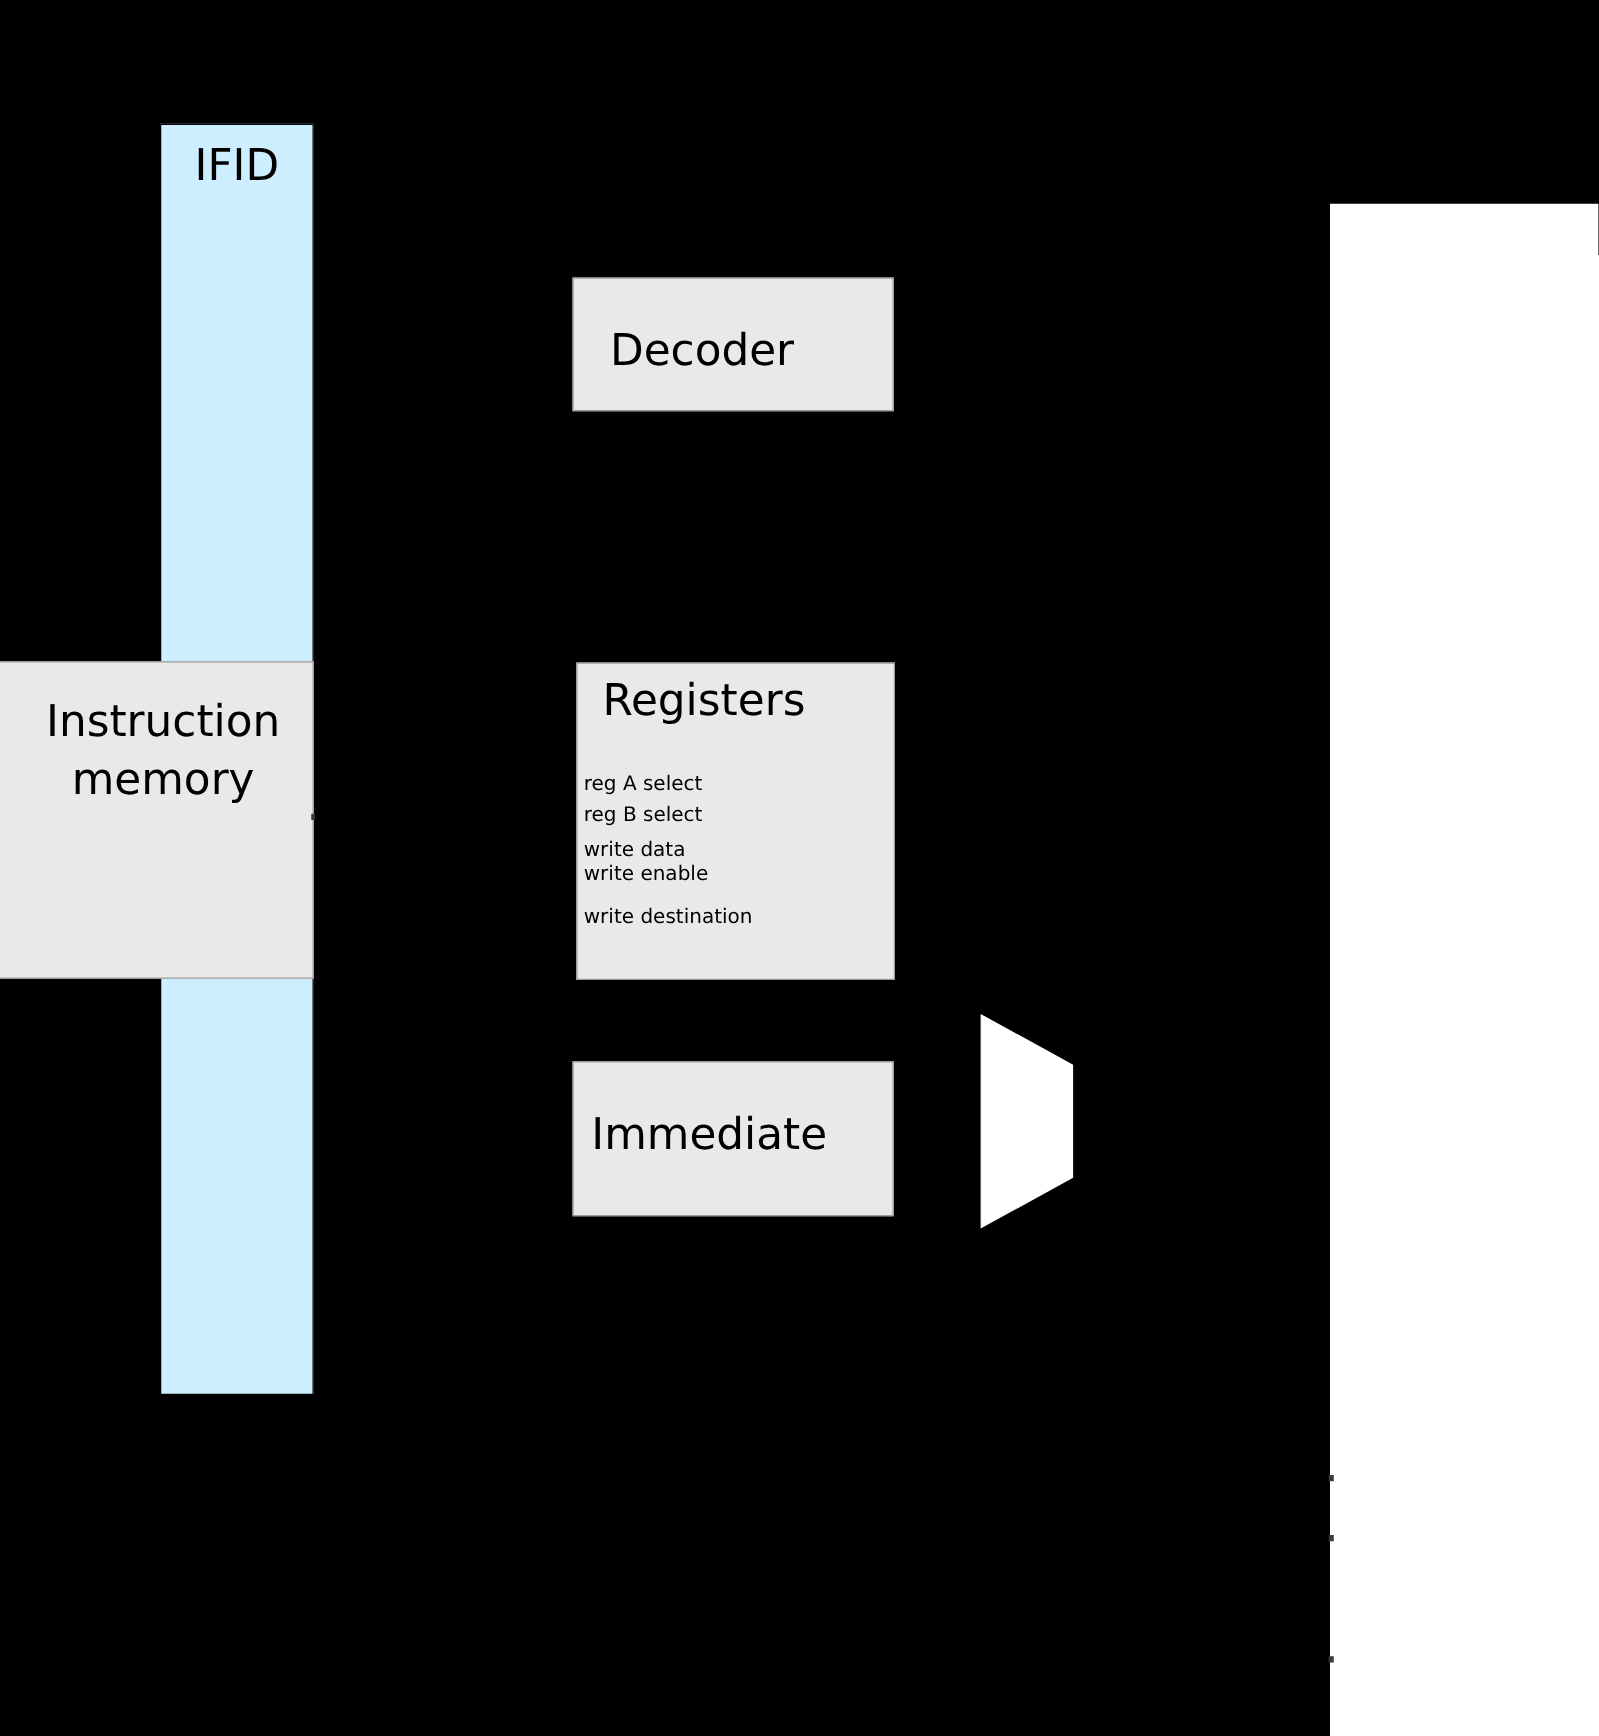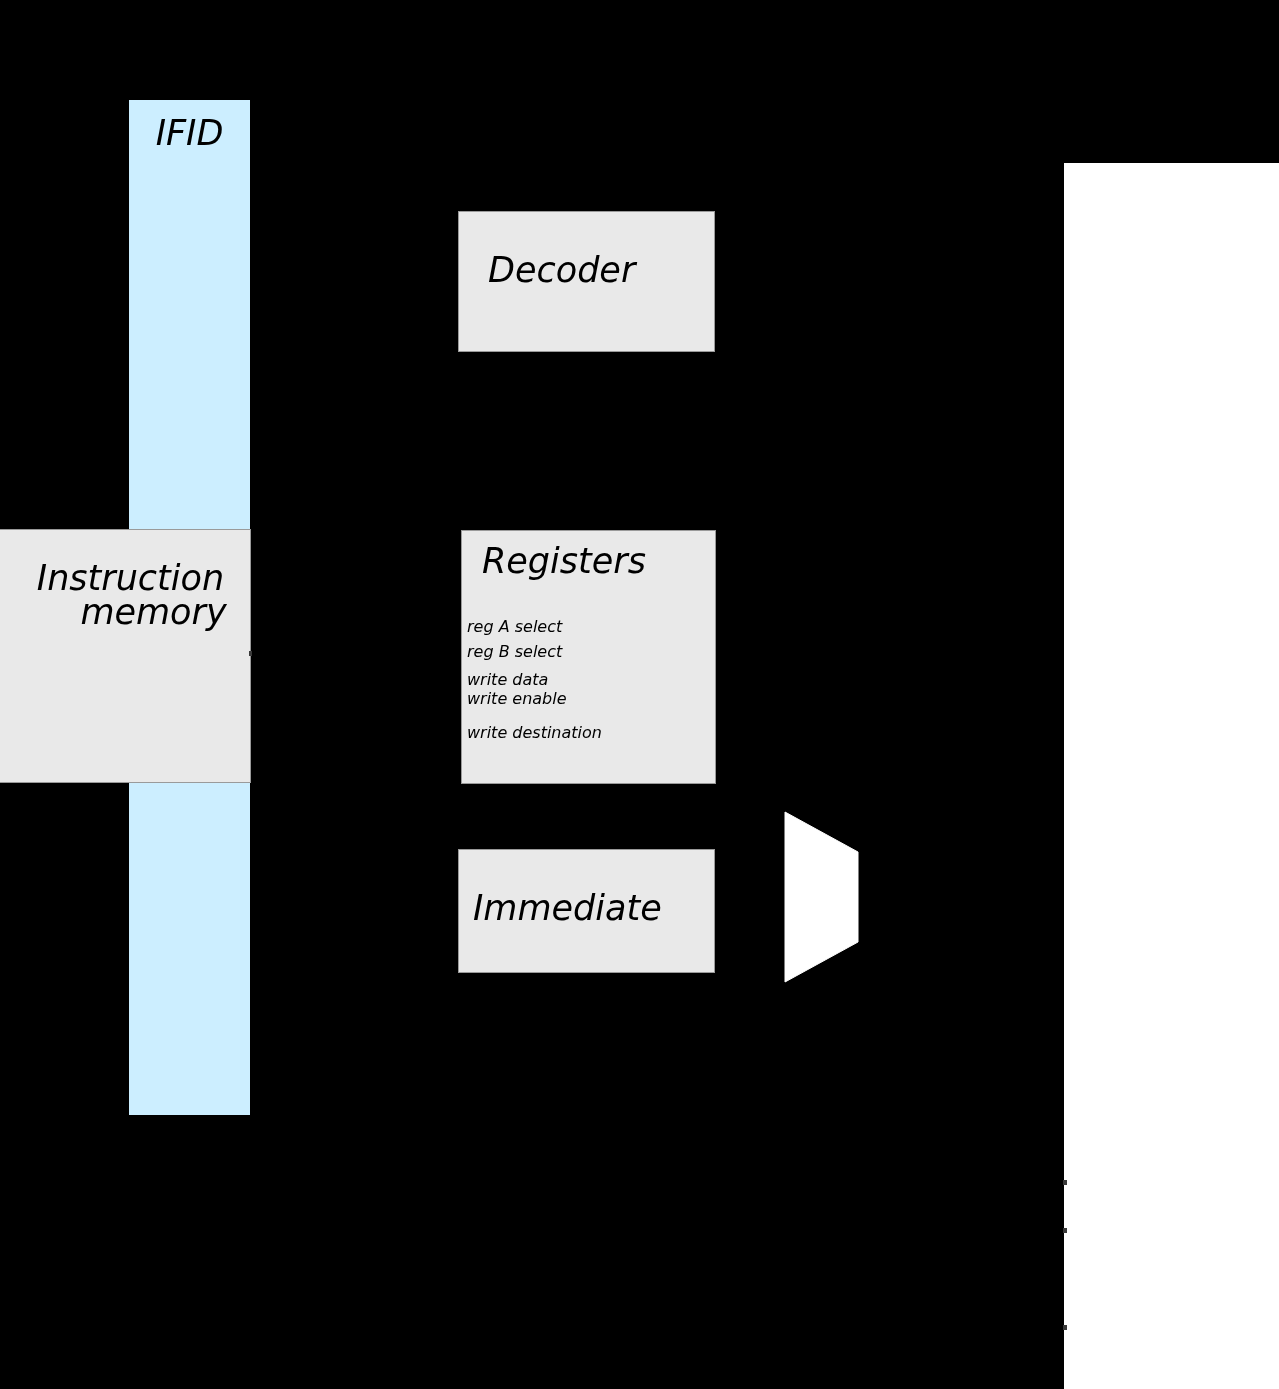--- a/index.html
+++ b/index.html
@@ -7,21 +7,20 @@
     padding: 0;
     background: #000000;
   }
   #canvas {
     position: relative;
     width: 1279px;
     height: 1389px;
     background: #000000;
     overflow: hidden;
     font-family: "DejaVu Sans", sans-serif;
-    font-style: italic;
   }
 
   
   .white-panel {
     position: absolute;
     background: #ffffff;
   }
 
   
   .pipe-bar {
@@ -84,27 +83,27 @@
 
 <div id="canvas">
 
   <div class="white-panel" style="left:1064px; top:163px; width:215px; height:1226px;"></div>
 
   <div class="pipe-bar" style="left:128px; top:99px; width:123px; height:1017px;">
     <span class="pipe-label">IFID</span>
   </div>
 
 
-  <div class="unit-box" style="left:458px; top:211px; width:257px; height:141px;">
+  <div class="unit-box" style="left:458px; top:222px; width:257px; height:107px;">
     <span class="unit-title" style="left:29px; top:36px;">Decoder</span>
   </div>
 
   <div class="unit-box" style="left:-6px; top:529px; width:257px; height:254px;">
     <span class="unit-title multi" style="left:28px; top:26px; width:215px;">Instruction</span>
-    <span class="unit-title multi" style="left:28px; top:60px; width:215px;margin-left:23px;">memory</span>
+    <span class="unit-title multi" style="left:28px; top:72px; width:215px;">memory</span>
   </div>
 
   <div class="unit-box" style="left:461px; top:530px; width:255px; height:254px;">
     <span class="unit-title" style="left:20px; top:8px;">Registers</span>
 
     <span class="port-label" style="left:5px; top:86px;">reg A select</span>
     <span class="port-label" style="left:5px; top:111px;">reg B select</span>
     <span class="port-label" style="left:5px; top:139px;">write data</span>
     <span class="port-label" style="left:5px; top:158px;">write enable</span>
     <span class="port-label" style="left:5px; top:192px;">write destination</span>

